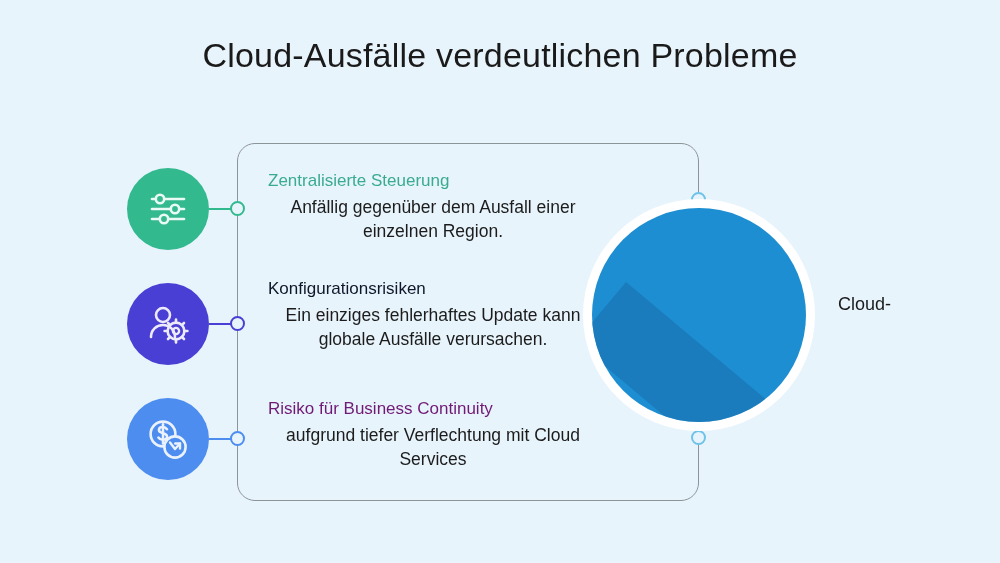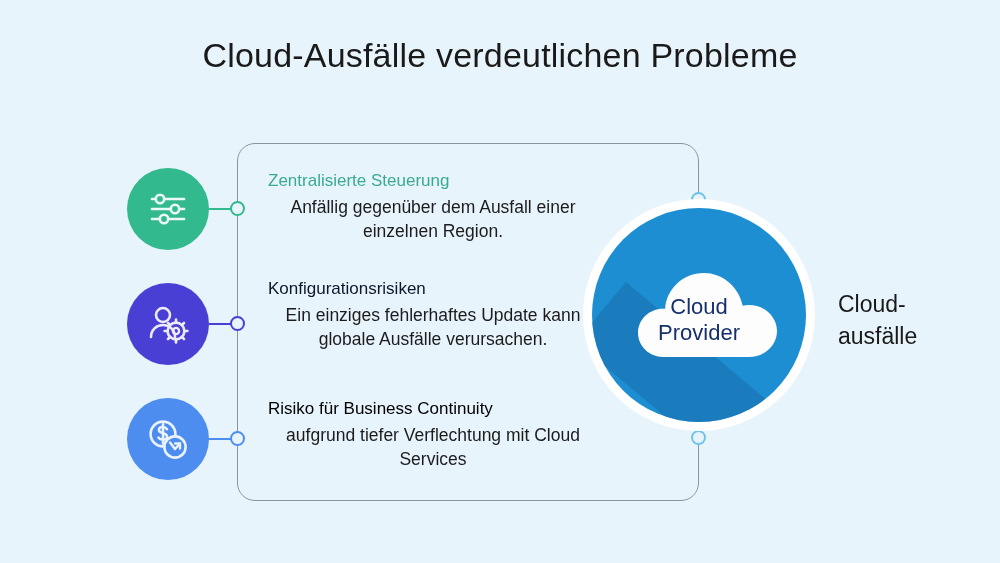--- a/index.html
+++ b/index.html
@@ -116,21 +116,21 @@
 
   .block h3 {
     margin: 0 0 1px 0;
     font-size: 17px;
     font-weight: normal;
     line-height: 26px;
     white-space: nowrap;
   }
   #head-governance { color: #3aab8e; }
   #head-config     { color: #0f172a; }
-  #head-financial  { color: #000000; }
+  #head-financial  { color: #701a75; }
 
   .block p {
     margin: 0;
     font-size: 17.5px;
     line-height: 24px;
     color: #1c1c1c;
     text-align: center;
   }
 
   
@@ -184,21 +184,21 @@
     font-size: 22px;
     line-height: 26px;
     color: #16306b;
   }
 
   
   #outcome-label {
     position: absolute;
     left: 838px;
     top: 288px;
-    font-size: 23px;
+    font-size: 18px;
     line-height: 32px;
     color: #1a1a1a;
   }
 </style>
 </head>
 <body>
 
 <div id="slide">
 
   <div id="page-title">Cloud-Ausfälle verdeutlichen Probleme</div>
@@ -279,30 +279,20 @@
     <p>aufgrund tiefer Verflechtung mit Cloud Services</p>
   </div>
 
   <div class="node-blue" id="node-top"></div>
   <div class="node-blue" id="node-bottom"></div>
 
   <div id="cloud-graphic">
     <div id="cloud-ring"></div>
     <div id="cloud-disc">
       <div id="cloud-shadow"></div>
-      <div id="cloud-shape">
-        <svg width="156" height="88" viewBox="0 0 156 88" aria-hidden="true">
-          <path d="M44 86h84c15.5 0 28-11.6 28-26s-12.5-26-28-26c-2.2 0-4.3.2-6.3.7C117.6 15.6 101.8 2 82.8 2 62.2 2 45.4 17.8 44.2 37.8 43.5 37.7 42.8 37.7 42 37.7 28.2 37.7 17 48.5 17 61.8S28.2 86 42 86z" fill="#fdfdfd"></path>
-        </svg>
-        <div id="cloud-label">
-          <div>Cloud</div>
-          <div>Provider</div>
-        </div>
-      </div>
     </div>
   </div>
 
   <div id="outcome-label">
     <div>Cloud-</div>
-    <div>ausfälle</div>
   </div>
 
 </div>
 
 </body></html>

